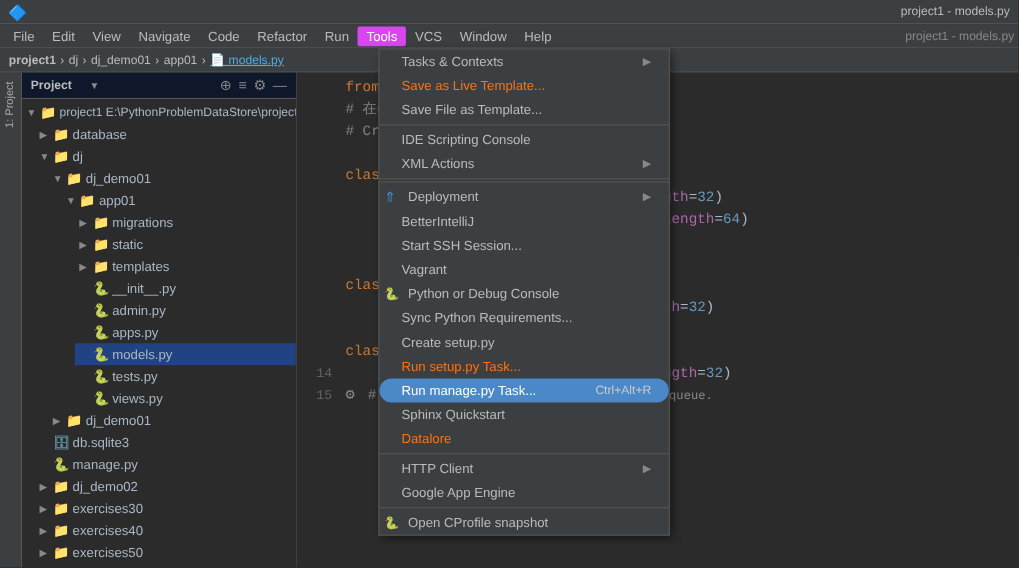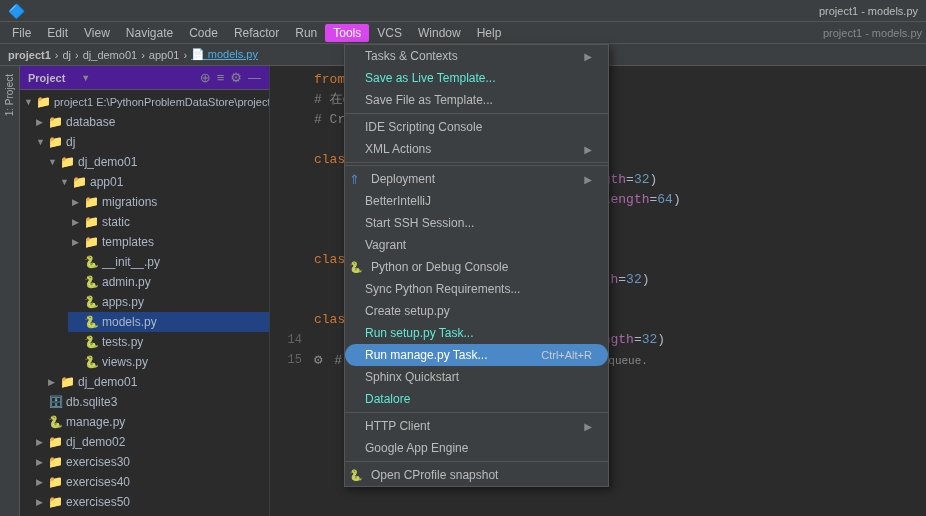--- a/index.html
+++ b/index.html
@@ -87,21 +87,21 @@
     .project-panel {
       width: 250px;
       background: #2b2b2b;
       border-right: 1px solid #3c3f41;
       overflow: hidden;
       display: flex;
       flex-direction: column;
     }
     .panel-header {
       height: 24px;
-      background: #4c1d95;
+      background: #0f172a;
       display: flex;
       align-items: center;
       padding: 0 8px;
       font-size: 11px;
       color: #bbbbbb;
       border-bottom: 1px solid #555;
       gap: 16px;
     }
     .panel-toolbar {
       display: flex;
@@ -201,21 +201,21 @@
       cursor: pointer;
       color: #bbbbbb;
       height: 22px;
       position: relative;
     }
     .dd-item.active {
       background: #4a88c7;
       color: white;
       border-radius: 11px;
     }
-    .dd-item.disabled { color: #5eead4; cursor: default; }
+    .dd-item.disabled { color: #f97316; cursor: default; }
     .dd-separator {
       height: 1px;
       background: #555;
       margin: 2px 0;
     }
     .dd-arrow {
       margin-left: auto;
       color: #888;
       font-size: 10px;
     }

